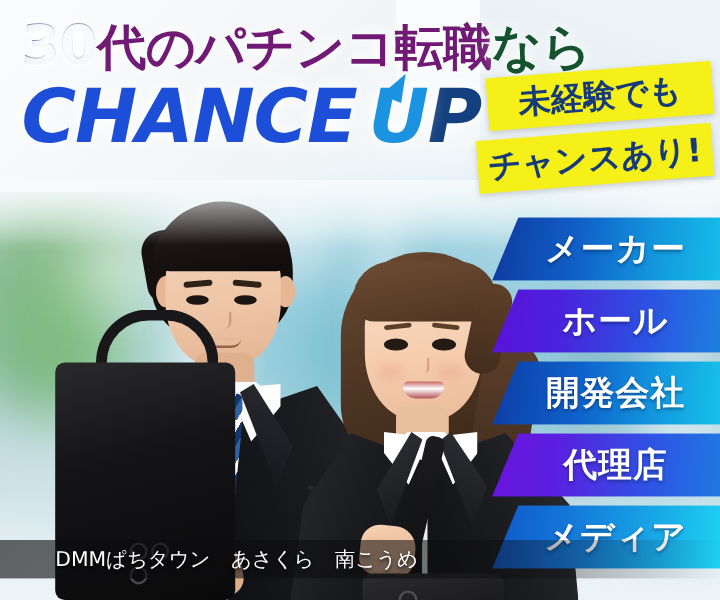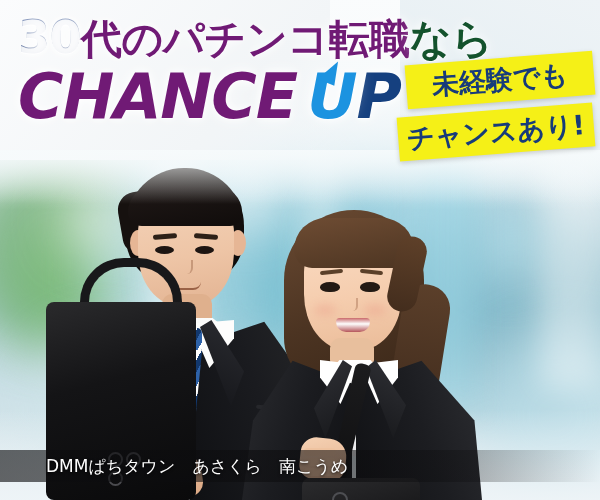--- a/index.html
+++ b/index.html
@@ -275,21 +275,21 @@
   }
   .line1 .jp{color:#701a75;}
   .line1 .tail{color:#14532d;}
 
   .logo{
     margin-top:6px;
     font-size:62px;font-weight:900;font-style:italic;letter-spacing:-1px;
     white-space:nowrap;line-height:1;
     font-family:"DejaVu Sans","Liberation Sans",sans-serif;
   }
-  .logo .chance{color:#701a75;}
+  .logo .chance{color:#1d4ed8;}
   .logo .u-wrap{position:relative;display:inline-block;margin-left:10px;}
   .logo .u{color:#1c93e0;}
   .logo .swoosh{
     position:absolute;left:16px;top:-6px;width:0;height:0;
     border-left:9px solid transparent;border-right:9px solid transparent;
     border-bottom:24px solid #1c93e0;transform:rotate(22deg) skewX(-8deg);
   }
   .logo .p{color:#15407f;}
 
   
@@ -443,18 +443,35 @@
     <div class="logo">
       <span class="chance">CHANCE</span><span class="u-wrap"><span class="swoosh"></span><span class="u">U</span></span><span class="p">P</span>
     </div>
   </div>
 
   <div class="ribbons">
     <div class="ribbon ribbon-1">未経験でも</div>
     <div class="ribbon ribbon-2">チャンスあり!</div>
   </div>
 
+  <div class="cats">
+    <div class="cat cat-0">
+        <span>メーカー</span>
+      </div>
+    <div class="cat cat-1">
+        <span>ホール</span>
+      </div>
+    <div class="cat cat-2">
+        <span>開発会社</span>
+      </div>
+    <div class="cat cat-3">
+        <span>代理店</span>
+      </div>
+    <div class="cat cat-4">
+        <span>メディア</span>
+      </div>
+  </div>
 
   <div class="credit">
     <span>DMMぱちタウン　あさくら　南こうめ</span>
   </div>
 
 </div>
 
 </body></html>

